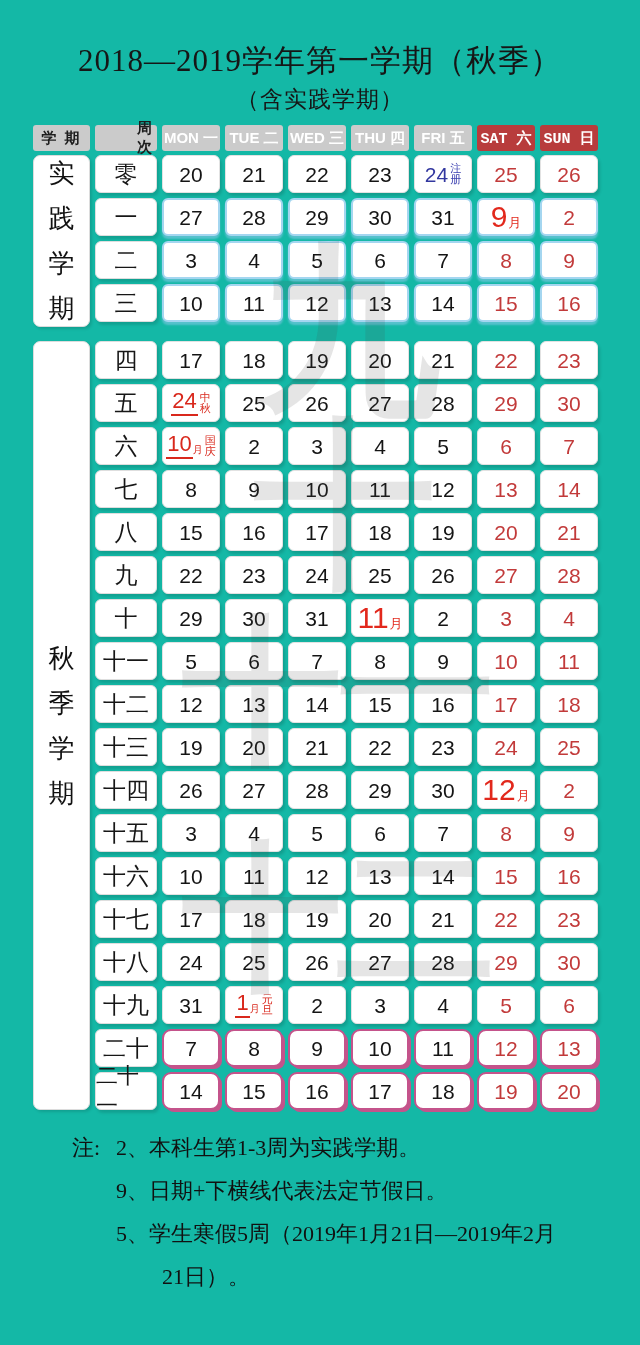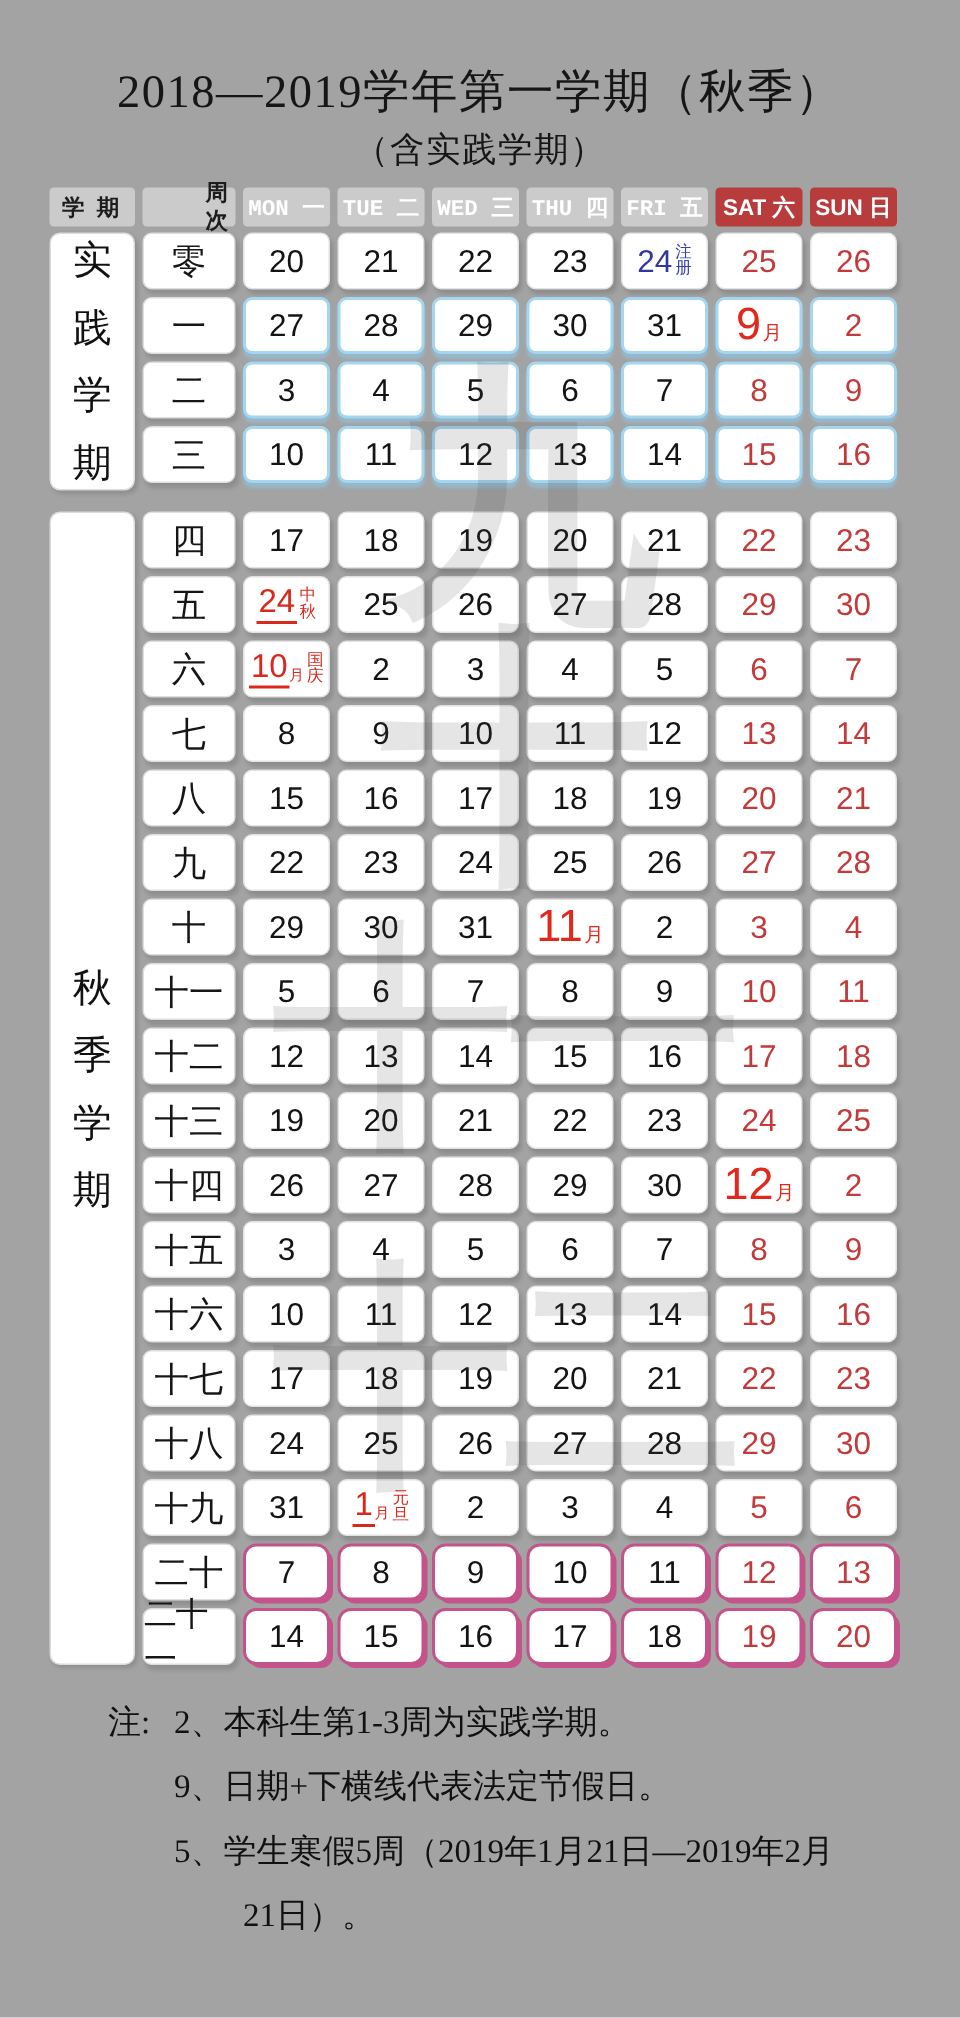--- a/index.html
+++ b/index.html
@@ -1,34 +1,34 @@
 <!DOCTYPE html>
 <html><head>
 <meta charset="utf-8">
 <style>
   html,body { margin:0; padding:0; background:#ffffff; }
   .screen {
-    position:relative; width:640px; height:1345px; background:#a3a3a3;
+    position:relative; width:640px; height:1345px; background:#14b8a6;
     font-family:"Liberation Sans", sans-serif; overflow:hidden;
   }
   
   .title { position:absolute; left:0; width:640px; text-align:center;
     font-family:"Liberation Serif", serif; color:#161616; letter-spacing:1px; }
   .title1 { top:40px; font-size:31px; }
   .title2 { top:84px; font-size:23px; }
 
   
   .header-row { position:absolute; top:125px; left:33px; display:flex; gap:5px; height:26px; }
   .chip { box-sizing:border-box; height:26px; display:flex; align-items:center; justify-content:center;
     border-radius:3px; font-size:15px; font-weight:bold; letter-spacing:2px; }
   .chip-sem  { width:57px; background:#cbcbcb; color:#1d1d1d; }
   .chip-week { width:62px; background:#cbcbcb; color:#1d1d1d;padding-left:42px; }
   .chip-day  { width:58px; letter-spacing:0; }
-  .chip-weekday { background:#cbcbcb; color:#ffffff;font-family:Liberation Mono, monospace; }
-  .chip-weekend { background:#b83c3c; color:#ffffff; }
+  .chip-weekday { background:#cbcbcb; color:#ffffff; }
+  .chip-weekend { background:#b83c3c; color:#ffffff;font-family:Liberation Mono, monospace; }
 
   
   .sections { position:absolute; top:155px; left:33px; }
   .section { display:flex; gap:5px; margin-bottom:14px; }
   .sem-box { box-sizing:border-box; width:57px; background:#fff;
     border:1px solid #dcdcdc; border-radius:7px; box-shadow:2px 2px 3px rgba(0,0,0,.13);
     display:flex; flex-direction:column; align-items:center; justify-content:center; gap:10px;
     font-family:"Liberation Serif", serif; font-size:26px; color:#111; }
   .rows { display:flex; flex-direction:column; gap:5px; }
   .row { display:flex; gap:5px; height:38px; }

